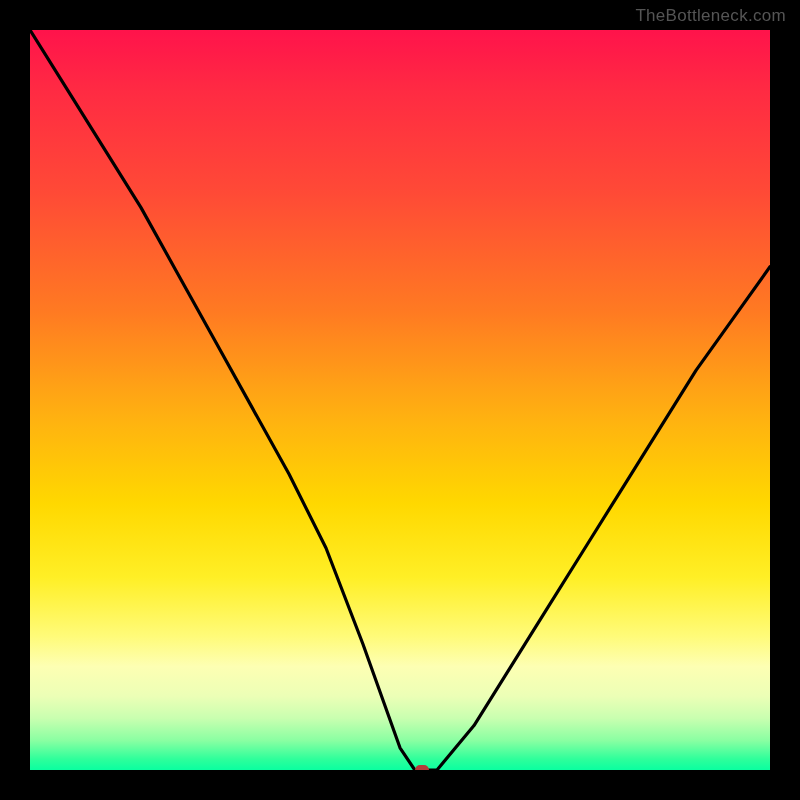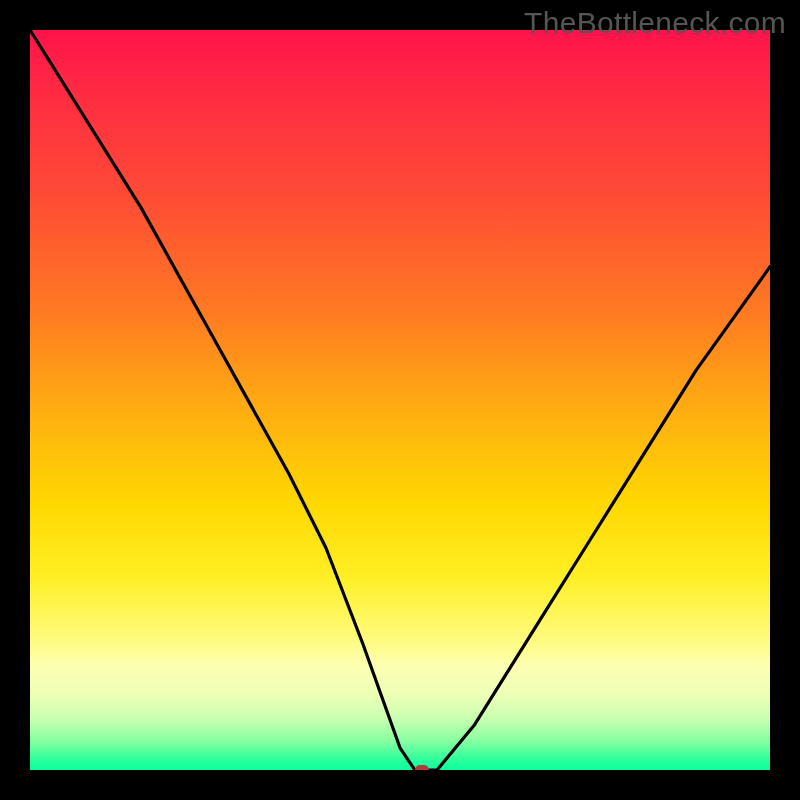--- a/index.html
+++ b/index.html
@@ -15,21 +15,21 @@
     position: relative;
     width: 800px;
     height: 800px;
     background: #000;
   }
   .watermark {
     position: absolute;
     top: 6px;
     right: 14px;
     color: #555;
-    font-size: 30px;
+    font-size: 17px;
     font-weight: 500;
     letter-spacing: 0.3px;
     z-index: 4;
     user-select: none;
   }
   .plot {
     position: absolute;
     left: 30px;
     top: 30px;
     width: 740px;

